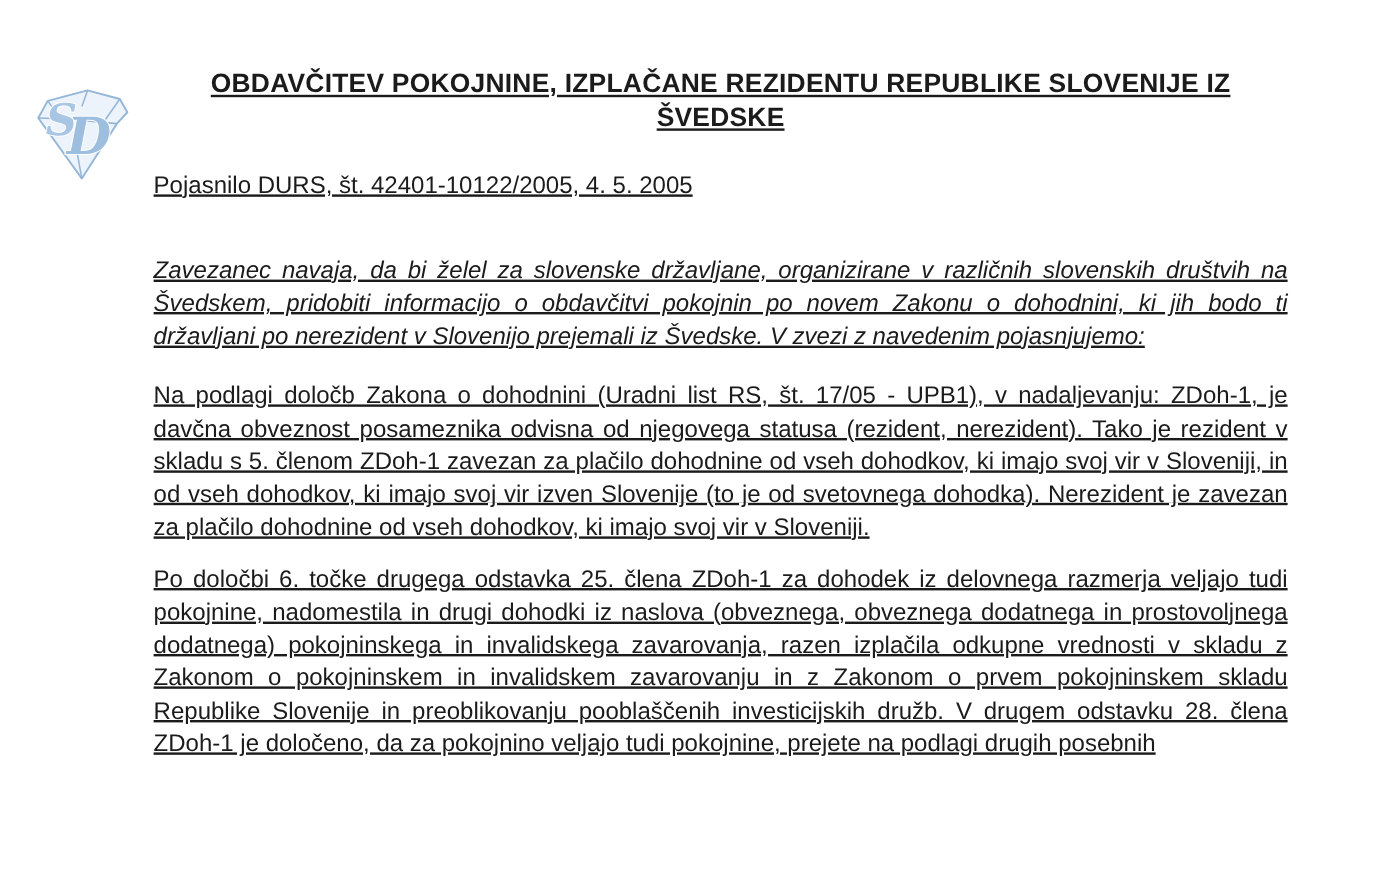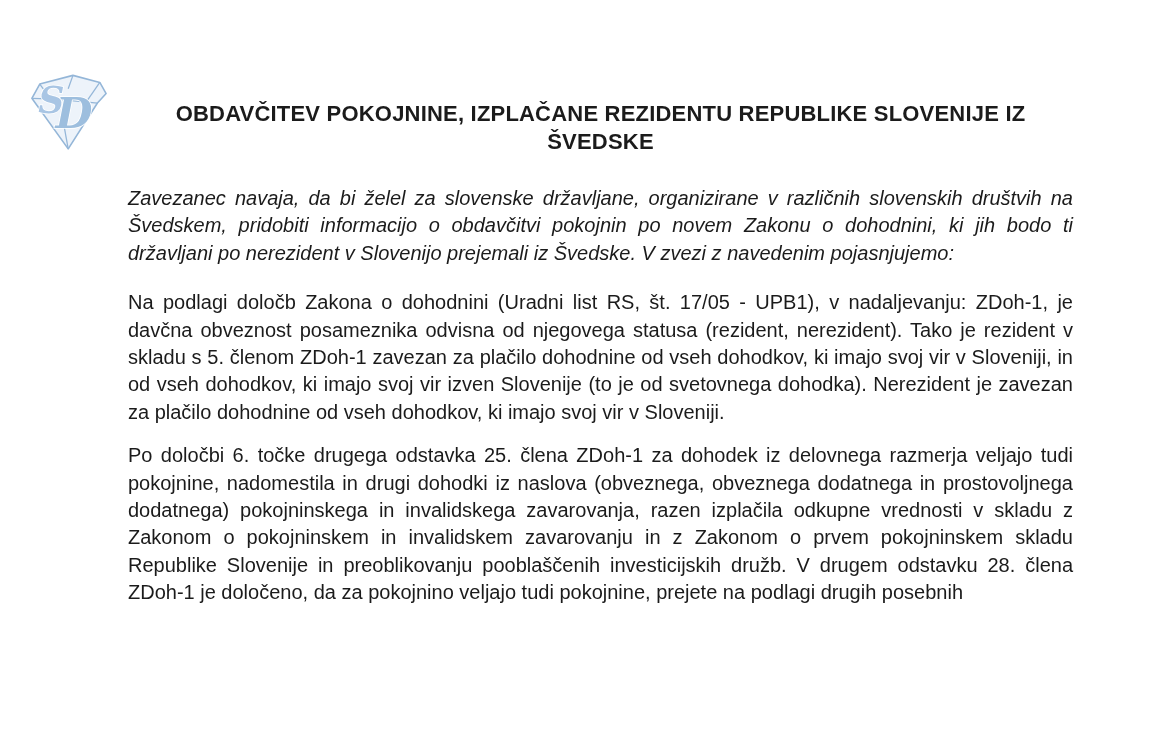--- a/index.html
+++ b/index.html
@@ -13,21 +13,22 @@
     color: #1b1b1b;
   }
   .logo {
     position: absolute;
     left: 27px;
     top: 73px;
     width: 84px;
     height: 79px;
   }
   .content {
-    padding: 100px 84px 0 128px; 
+    padding: 56px 84px 0 128px; 
+    text-decoration: underline;
   }
   .doc-title {
     margin: 0 0 29px 0;
     font-size: 22px;
     line-height: 28px;
     font-weight: bold;
     text-align: center;
     letter-spacing: 0.2px;
   }
   .doc-reference {
@@ -66,20 +67,21 @@
         <text x="36" y="70" font-size="54" fill="#9dbede" stroke="#ffffff" stroke-width="2" paint-order="stroke">D</text>
         <text x="14" y="50" font-size="46" fill="#a8c5e4" stroke="#ffffff" stroke-width="2" paint-order="stroke">S</text>
       </g>
     </svg>
   </div>
 
   <div class="content">
 
     <h1 class="doc-title">OBDAVČITEV POKOJNINE, IZPLAČANE REZIDENTU REPUBLIKE SLOVENIJE IZ ŠVEDSKE</h1>
 
+    <p class="doc-reference">Pojasnilo DURS, št. 42401-10122/2005, 4. 5. 2005</p>
 
     <p class="doc-para italic">Zavezanec navaja, da bi želel za slovenske državljane, organizirane v različnih slovenskih društvih na Švedskem, pridobiti informacijo o obdavčitvi pokojnin po novem Zakonu o dohodnini, ki jih bodo ti državljani po nerezident v Slovenijo prejemali iz Švedske. V zvezi z navedenim pojasnjujemo:</p>
 
     <p class="doc-para tight">Na podlagi določb Zakona o dohodnini (Uradni list RS, št. 17/05 - UPB1), v nadaljevanju: ZDoh-1, je davčna obveznost posameznika odvisna od njegovega statusa (rezident, nerezident). Tako je rezident v skladu s 5. členom ZDoh-1 zavezan za plačilo dohodnine od vseh dohodkov, ki imajo svoj vir v Sloveniji, in od vseh dohodkov, ki imajo svoj vir izven Slovenije (to je od svetovnega dohodka). Nerezident je zavezan za plačilo dohodnine od vseh dohodkov, ki imajo svoj vir v Sloveniji.</p>
 
     <p class="doc-para last">Po določbi 6. točke drugega odstavka 25. člena ZDoh-1 za dohodek iz delovnega razmerja veljajo tudi pokojnine, nadomestila in drugi dohodki iz naslova (obveznega, obveznega dodatnega in prostovoljnega dodatnega) pokojninskega in invalidskega zavarovanja, razen izplačila odkupne vrednosti v skladu z Zakonom o pokojninskem in invalidskem zavarovanju in z Zakonom o prvem pokojninskem skladu Republike Slovenije in preoblikovanju pooblaščenih investicijskih družb. V drugem odstavku 28. člena ZDoh-1 je določeno, da za pokojnino veljajo tudi pokojnine, prejete na podlagi drugih posebnih</p>
 
   </div>
 </div>
 

